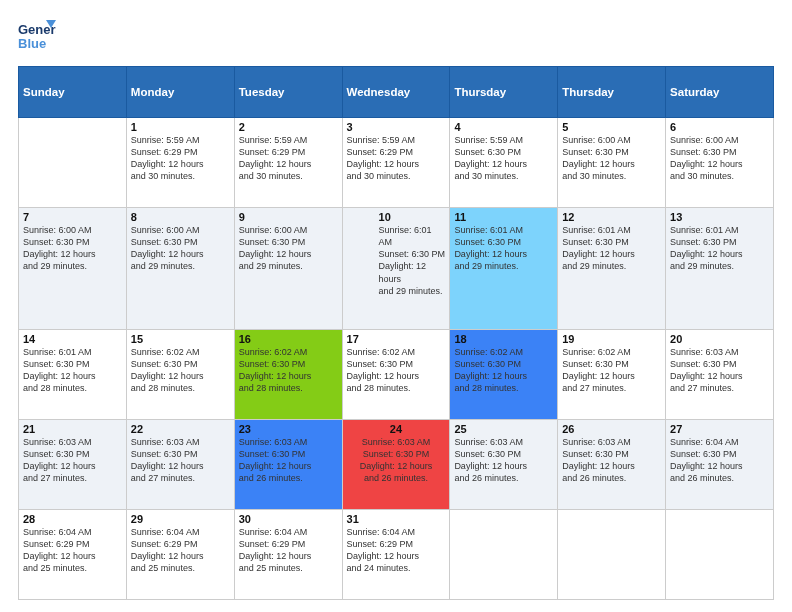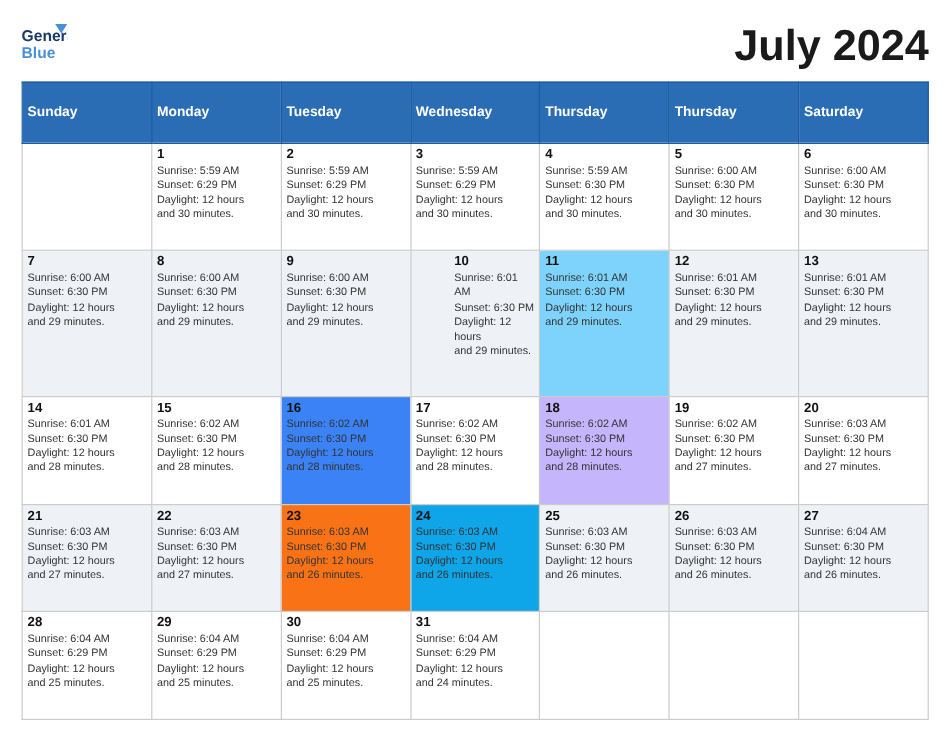--- a/index.html
+++ b/index.html
@@ -91,21 +91,20 @@
     <div class="logo">
       <div style="display:flex;align-items:center;gap:4px;">
         <svg width="38" height="38" viewBox="0 0 38 38">
           <text x="0" y="16" font-size="13" font-weight="bold" fill="#1a3a6b" font-family="Arial">General</text>
           <text x="0" y="30" font-size="13" font-weight="bold" fill="#4a90d9" font-family="Arial">Blue</text>
           <polygon points="28,2 38,2 33,10" fill="#4a90d9"></polygon>
         </svg>
       </div>
     </div>
     <div class="title-block">
-      <div class="month-title">July 2024</div>
     </div>
   </div>
 
   <table class="calendar">
     <thead>
       <tr>
         <th>Sunday</th>
         <th>Monday</th>
         <th>Tuesday</th>
         <th>Wednesday</th>
@@ -174,29 +173,29 @@
         </tr>
         <tr>
           <td style="background: rgb(255, 255, 255);">
             <span class="day-num">14</span>
             <div class="day-info">Sunrise: 6:01 AM<br>Sunset: 6:30 PM<br>Daylight: 12 hours<br>and 28 minutes.</div>
           </td>
           <td style="background: rgb(255, 255, 255);">
             <span class="day-num">15</span>
             <div class="day-info">Sunrise: 6:02 AM<br>Sunset: 6:30 PM<br>Daylight: 12 hours<br>and 28 minutes.</div>
           </td>
-          <td style="background: #3b82f6;">
+          <td style="background: #84cc16;">
             <span class="day-num">16</span>
             <div class="day-info">Sunrise: 6:02 AM<br>Sunset: 6:30 PM<br>Daylight: 12 hours<br>and 28 minutes.</div>
           </td>
           <td style="background: rgb(255, 255, 255); margin-left: 35px;">
             <span class="day-num">17</span>
             <div class="day-info">Sunrise: 6:02 AM<br>Sunset: 6:30 PM<br>Daylight: 12 hours<br>and 28 minutes.</div>
           </td>
-          <td style="background: #c4b5fd; margin-left: 12px;">
+          <td style="background: #3b82f6; margin-left: 12px;">
             <span class="day-num">18</span>
             <div class="day-info">Sunrise: 6:02 AM<br>Sunset: 6:30 PM<br>Daylight: 12 hours<br>and 28 minutes.</div>
           </td>
           <td style="background: rgb(255, 255, 255); margin-left: 28px;">
             <span class="day-num">19</span>
             <div class="day-info">Sunrise: 6:02 AM<br>Sunset: 6:30 PM<br>Daylight: 12 hours<br>and 27 minutes.</div>
           </td>
           <td style="background: rgb(255, 255, 255);">
             <span class="day-num">20</span>
             <div class="day-info">Sunrise: 6:03 AM<br>Sunset: 6:30 PM<br>Daylight: 12 hours<br>and 27 minutes.</div>
@@ -204,25 +203,25 @@
         </tr>
         <tr>
           <td style="background: rgb(238, 242, 247);">
             <span class="day-num">21</span>
             <div class="day-info">Sunrise: 6:03 AM<br>Sunset: 6:30 PM<br>Daylight: 12 hours<br>and 27 minutes.</div>
           </td>
           <td style="background: rgb(238, 242, 247);">
             <span class="day-num">22</span>
             <div class="day-info">Sunrise: 6:03 AM<br>Sunset: 6:30 PM<br>Daylight: 12 hours<br>and 27 minutes.</div>
           </td>
-          <td style="background: #f97316;">
+          <td style="background: #3b82f6;">
             <span class="day-num">23</span>
             <div class="day-info">Sunrise: 6:03 AM<br>Sunset: 6:30 PM<br>Daylight: 12 hours<br>and 26 minutes.</div>
           </td>
-          <td style="background: #0ea5e9;">
+          <td style="background: #ef4444; text-align: center;">
             <span class="day-num">24</span>
             <div class="day-info">Sunrise: 6:03 AM<br>Sunset: 6:30 PM<br>Daylight: 12 hours<br>and 26 minutes.</div>
           </td>
           <td style="background: rgb(238, 242, 247); margin-top: 24px;">
             <span class="day-num">25</span>
             <div class="day-info">Sunrise: 6:03 AM<br>Sunset: 6:30 PM<br>Daylight: 12 hours<br>and 26 minutes.</div>
           </td>
           <td style="background: rgb(238, 242, 247);">
             <span class="day-num">26</span>
             <div class="day-info">Sunrise: 6:03 AM<br>Sunset: 6:30 PM<br>Daylight: 12 hours<br>and 26 minutes.</div>

